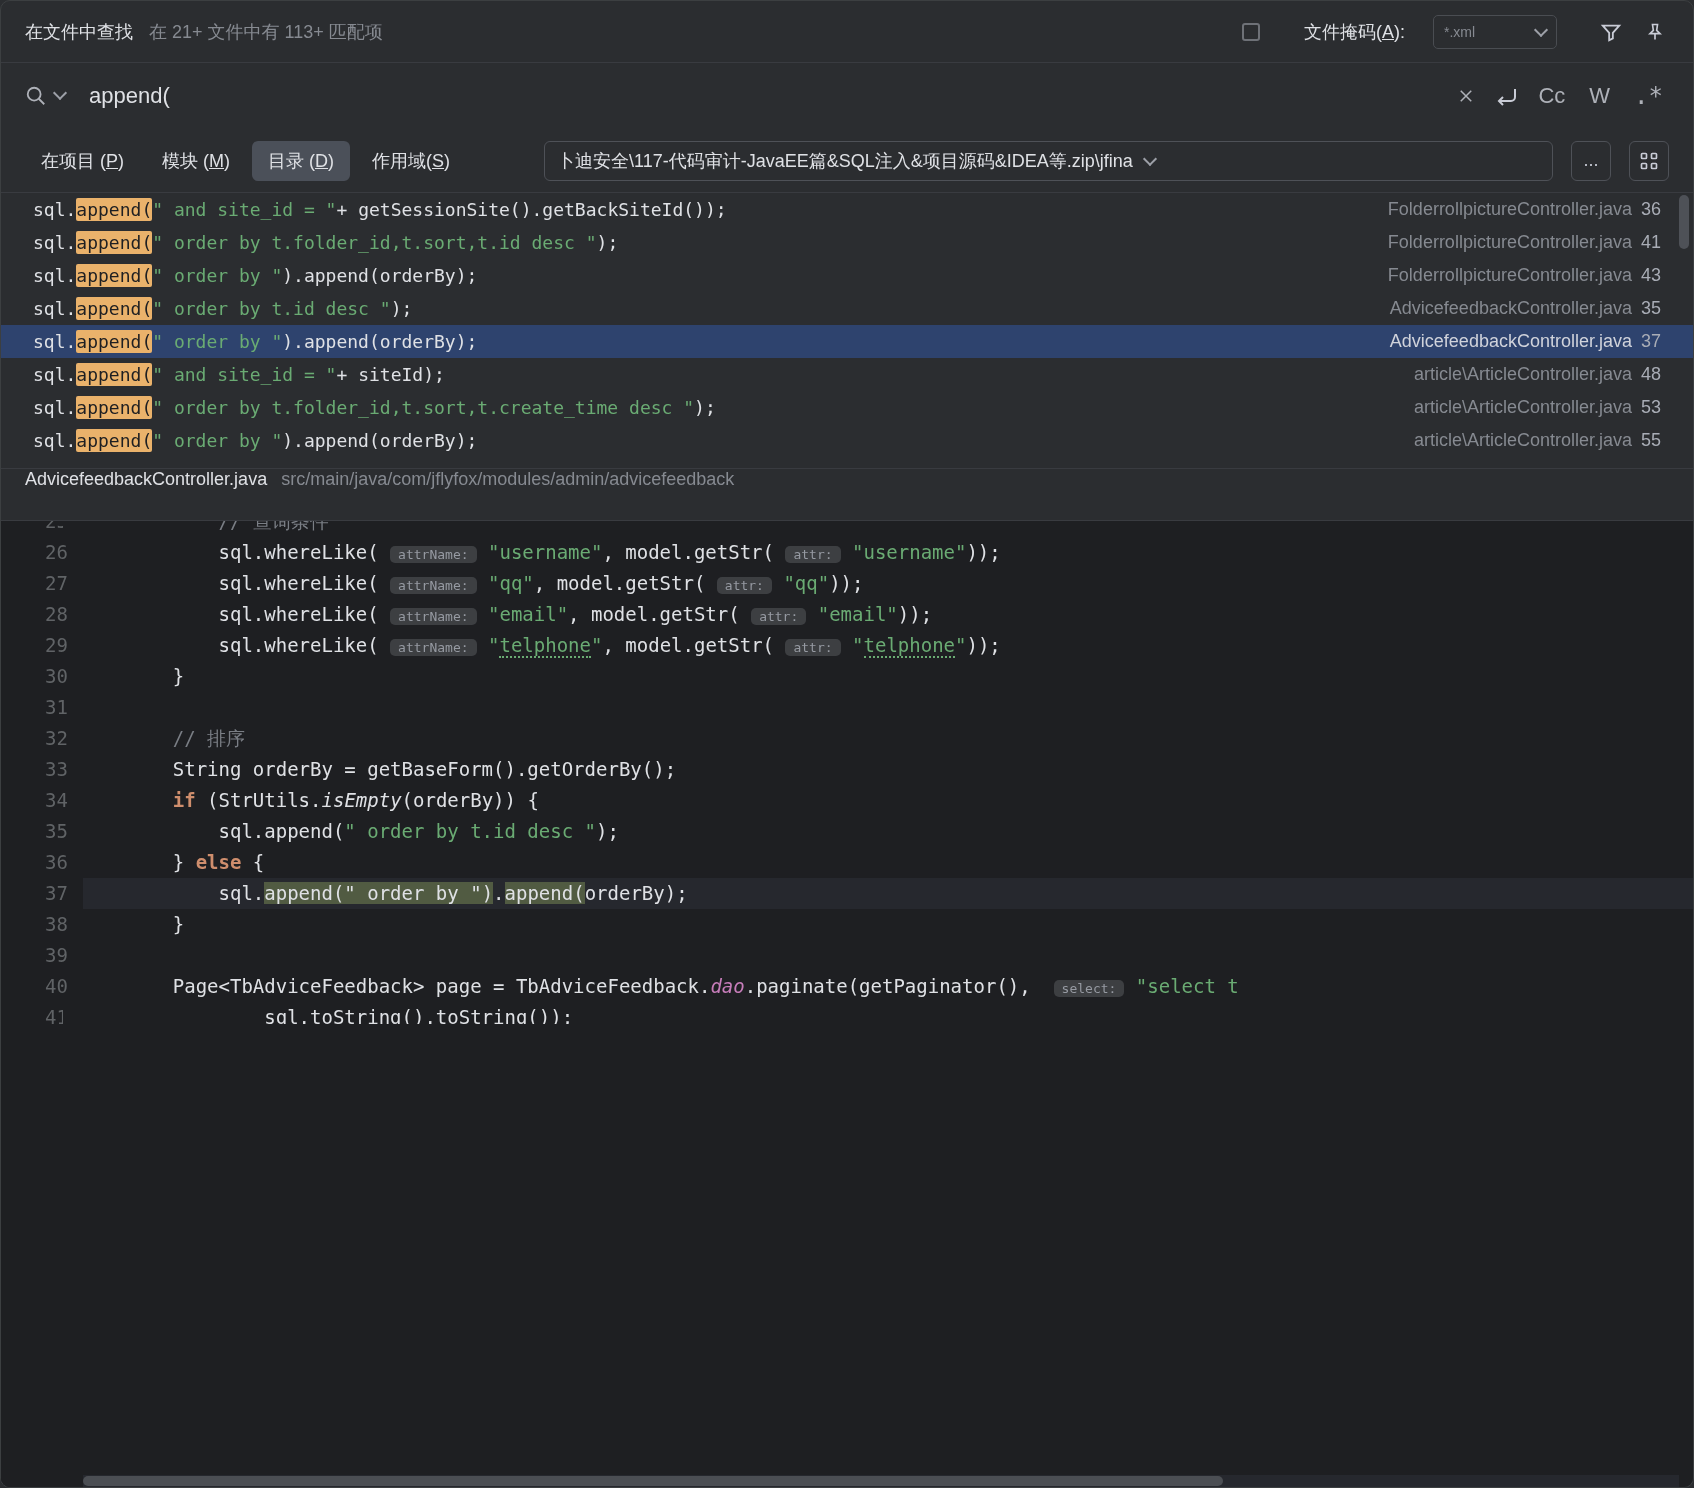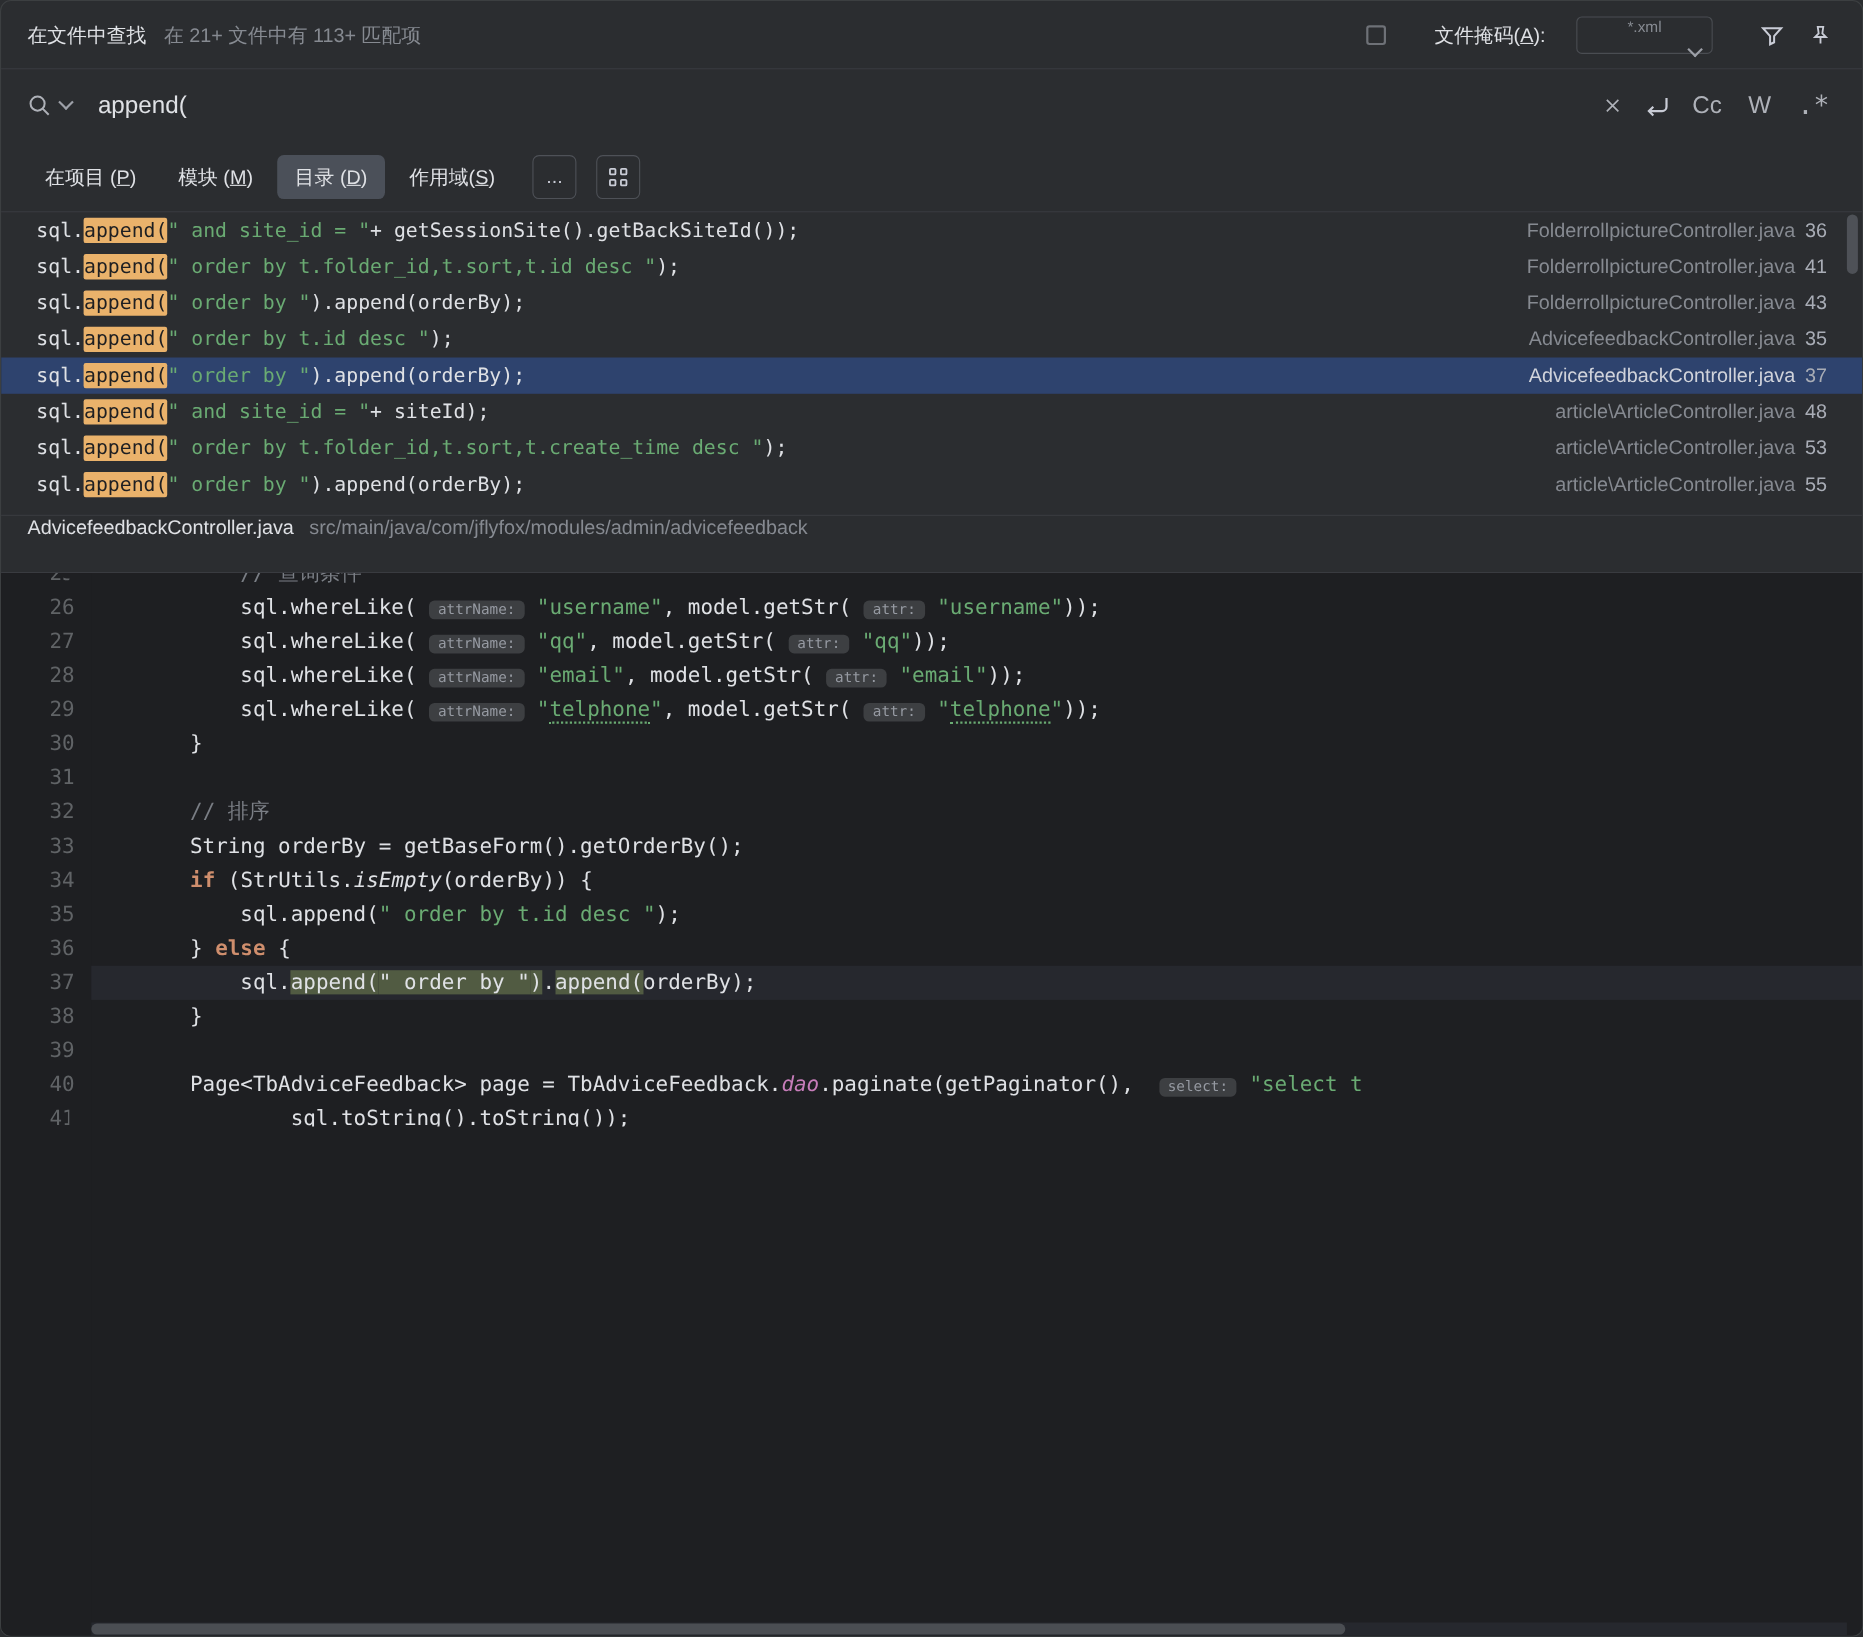--- a/index.html
+++ b/index.html
@@ -61,21 +61,20 @@
     display: inline-block; margin-right: 8px; vertical-align: -3px;
   }
   .mask-label { color: var(--text); font-size: 18px; margin-left: 36px; }
   .mask-label u { text-decoration: underline; }
   .mask-select {
     display: flex; align-items: center; gap: 8px;
     width: 124px; height: 34px;
     border: 1px solid #4a4d52; border-radius: 5px;
     padding: 0 10px; color: var(--text-dim);
     margin-left: 12px;
-    flex-direction: column;
   }
   .chevron-down {
     width: 10px; height: 10px; border-right: 2px solid #9da0a8; border-bottom: 2px solid #9da0a8;
     transform: rotate(45deg); margin-left: auto; margin-bottom: 4px;
     flex: 0 0 10px;
   }
   .icon-btn {
     width: 28px; height: 28px; display: inline-flex; align-items: center; justify-content: center;
     color: #c9ccd6;
   }
@@ -284,20 +283,24 @@
     <span class="opt regex-icon">.*</span>
   </div>
 
   <div class="scopebar">
     <div id="scope-tabs" style="display:flex;gap:6px;">
         <div class="scope-tab"><span>在项目 (</span><u>P</u><span>)</span></div>
         <div class="scope-tab"><span>模块 (</span><u>M</u><span>)</span></div>
         <div class="scope-tab active"><span>目录 (</span><u>D</u><span>)</span></div>
         <div class="scope-tab"><span>作用域(</span><u>S</u><span>)</span></div>
       </div>
+    <div class="path-input">
+      <span style="overflow:hidden;text-overflow:clip;">卜迪安全\117-代码审计-JavaEE篇&amp;SQL注入&amp;项目源码&amp;IDEA等.zip\jfina</span>
+      <span class="chevron-down"></span>
+    </div>
     <div class="sq-btn">
       <span>...</span>
     </div>
     <div class="sq-btn">
       <svg width="20" height="20" viewBox="0 0 24 24" fill="none" stroke="currentColor" stroke-width="2">
         <rect x="3" y="3" width="6" height="6" rx="1"></rect>
           <rect x="15" y="3" width="6" height="6" rx="1"></rect>
         <rect x="3" y="15" width="6" height="6" rx="1"></rect>
           <rect x="15" y="15" width="6" height="6" rx="1"></rect>
       </svg>

